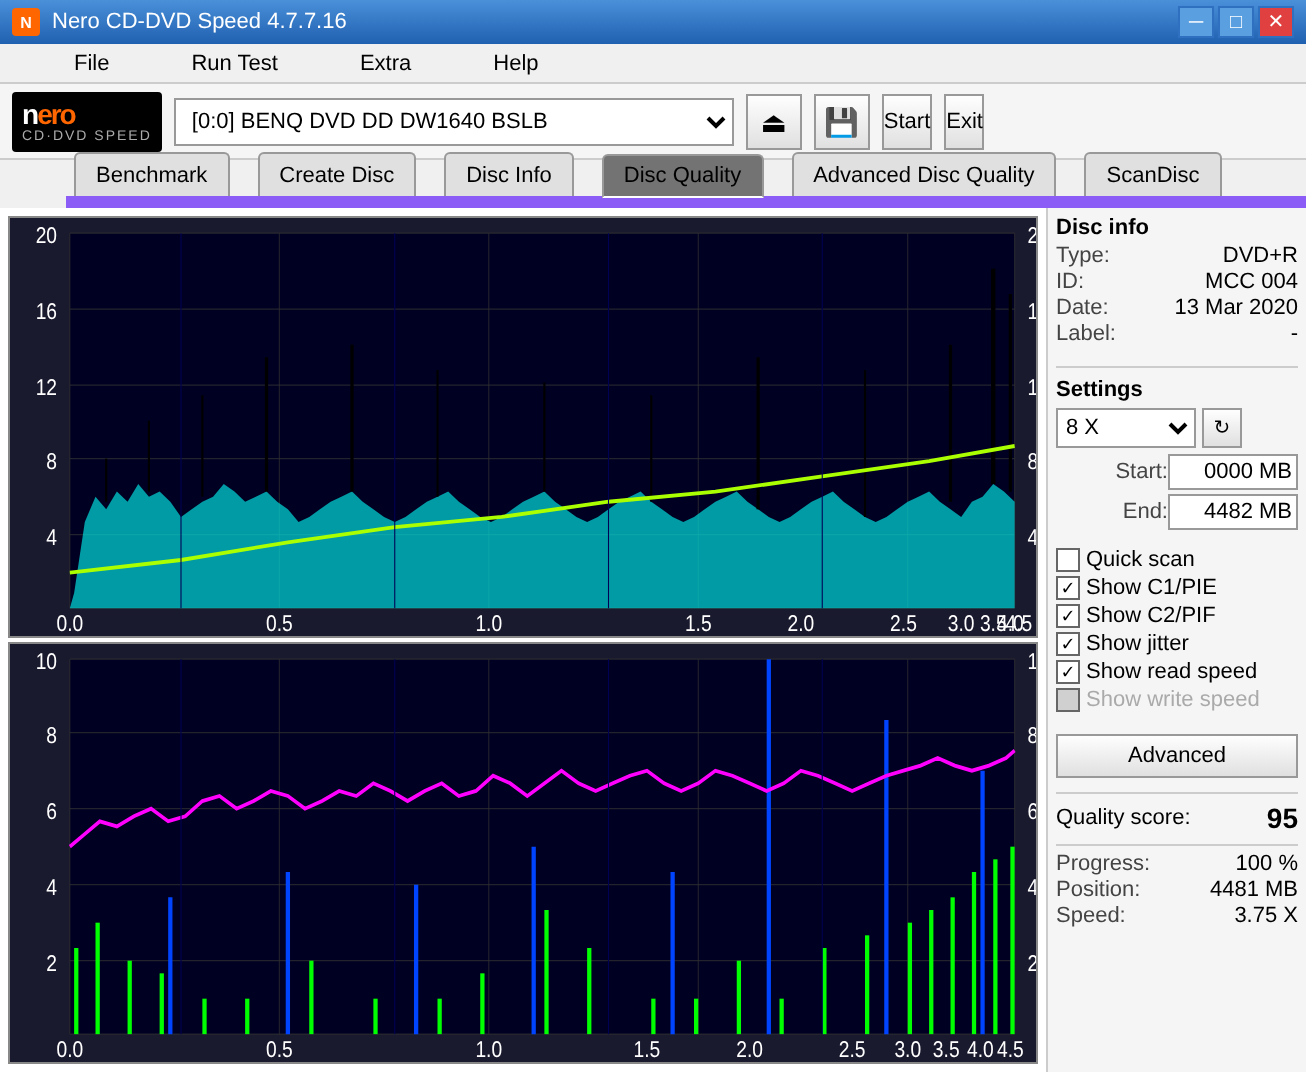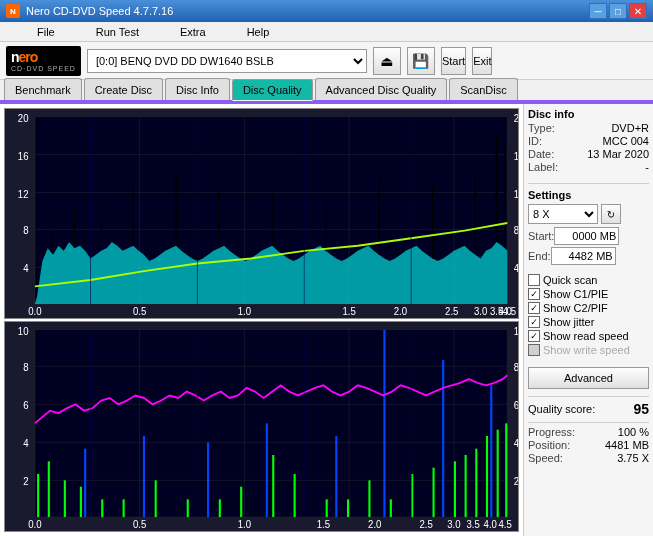--- a/index.html
+++ b/index.html
@@ -17,23 +17,23 @@
     .menu-bar { background: #f0f0f0; border-bottom: 1px solid #ccc; height: 20px; display: flex; align-items: center; padding: 0 4px; gap: 2px; }
     .menu-item { padding: 2px 6px; font-size: 11px; cursor: pointer; color: #000; margin-left: 27px; }
     
     
     .toolbar { background: #f5f5f5; border-bottom: 1px solid #ccc; height: 38px; display: flex; align-items: center; padding: 2px 6px; gap: 6px; }
     .drive-select { height: 24px; border: 1px solid #999; background: white; font-size: 11px; flex: 1; max-width: 280px; padding: 0 4px; }
     .toolbar-btn { height: 28px; border: 1px solid #999; background: linear-gradient(to bottom, #fefefe, #e0e0e0); font-size: 11px; padding: 0 0; cursor: pointer; }
     .toolbar-icon-btn { width: 28px; height: 28px; border: 1px solid #999; background: linear-gradient(to bottom, #fefefe, #e0e0e0); display: flex; align-items: center; justify-content: center; cursor: pointer; font-size: 14px; }
     
     
-    .tabs { background: #f0f0f0; border-bottom: 4px solid #8b5cf6; height: 24px; display: flex; align-items: flex-end; padding: 0 4px; gap: 2px; }
+    .tabs { background: #f0f0f0; border-bottom: 6px solid #8b5cf6; height: 24px; display: flex; align-items: flex-end; padding: 0 4px; gap: 14px; margin-left: 33px; }
     .tab { height: 22px; padding: 0 10px; border: 1px solid #999; border-bottom: none; background: #e0e0e0; font-size: 11px; cursor: pointer; display: flex; align-items: center; border-radius: 3px 3px 0 0; }
-    .tab.active { background: #14b8a6; border-bottom: 1px solid white; margin-bottom: -1px; z-index: 1; }
+    .tab.active { background: #737373; border-bottom: 1px solid white; margin-bottom: -1px; z-index: 1; }
     
     
     .main { display: flex; background: white; height: calc(536px - 22px - 20px - 38px - 24px); }
     
     
     .charts { flex: 1; padding: 4px; display: flex; flex-direction: column; gap: 2px; overflow: hidden; }
     
     
     .chart-container { flex: 1; border: 1px solid #888; background: #bef264; position: relative; overflow: hidden; }
     
@@ -64,21 +64,21 @@
     .stat-value { color: #000; }
 
     
     .chart-svg { width: 100%; height: 100%; }
 
     
     .axis-label { fill: white; font-size: 9px; font-family: Arial; }
     .grid-line { stroke: #333; stroke-width: 0.5; opacity: 0.7; }
 
     .settings-row { display: flex; align-items: center; gap: 3px; margin-bottom: 3px; }
-    .input-row { display: flex; align-items: center; justify-content: flex-start; margin-bottom: 2px; }
+    .input-row { display: flex; align-items: center; justify-content: flex-end; margin-bottom: 2px; }
     .input-label { font-size: 11px; color: #444; }
   </style>
 </head>
 <body>
 
 <div class="title-bar">
   <div class="title-bar-left">
     <div class="title-bar-icon">N</div>
     <span>Nero CD-DVD Speed 4.7.7.16</span>
   </div>

